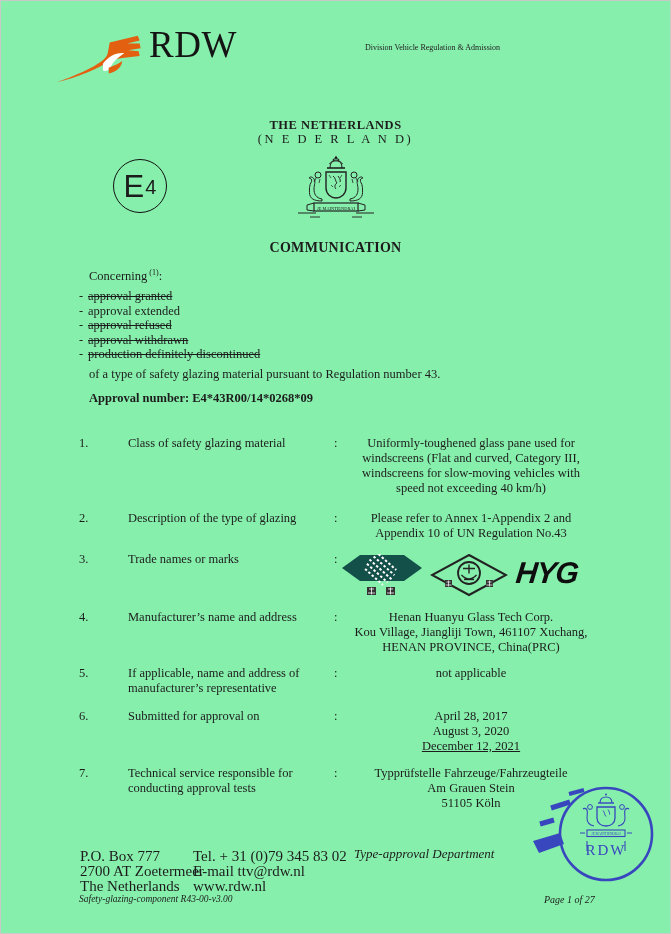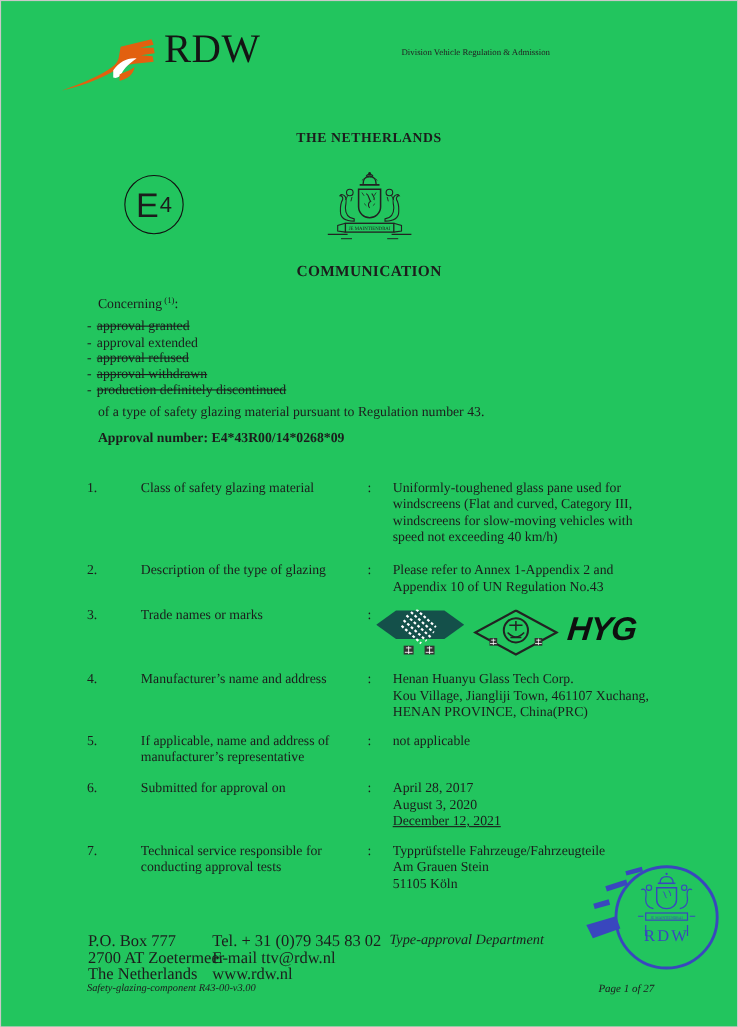--- a/index.html
+++ b/index.html
@@ -1,17 +1,17 @@
 <!DOCTYPE html>
 <html><head>
 <meta charset="utf-8">
 <style>
   html,body{margin:0;padding:0;background:#e9e9e9;}
   .page{
-    position:relative; width:669px; height:932px; background:#22c55e;
+    position:relative; width:669px; height:932px; background:#86efac;
     border:1px solid #c9c9c9; overflow:hidden;
     font-family:"Liberation Serif", serif; color:#1c1c1c;
   }
   .abs{position:absolute;}
   
   .wordmark{left:148px; top:22px; font-size:37px; letter-spacing:0.5px; color:#141414;}
   .division{left:364px; top:42px; font-size:8px; color:#222;}
   
   .country{left:0; top:117px; width:100%; text-align:center; font-weight:bold; font-size:12.5px; letter-spacing:0.5px;}
   .country-sub{left:0; top:131px; width:100%; text-align:center; font-size:12.5px; letter-spacing:2.5px;}
@@ -31,21 +31,21 @@
   .struck{text-decoration:line-through;}
   .underlined{text-decoration:underline;}
   .pursuant{left:78px; top:366px;}
   .approval{left:78px; top:390px; font-weight:bold;}
   
   .item{position:absolute; left:78px; width:520px; font-size:12.5px; line-height:15px;}
   .item .num{position:absolute; left:0; top:0;}
   .item .label{position:absolute; left:49px; top:0; width:206px;}
   .item .value{position:absolute; left:255px; top:0; width:272px;}
   .item .value .colon{position:absolute; left:0; top:0;}
-  .item .value .vlines{margin-left:23px;}
+  .item .value .vlines{margin-left:2px;text-align:center;}
   .vline{white-space:nowrap;}
   .logos{position:absolute; left:263px; top:2px; display:flex; align-items:center; gap:8px;}
   .hyg{font-family:"Liberation Sans", sans-serif; font-weight:bold; font-style:italic;
        font-size:30px; letter-spacing:-1px; transform:skewX(-6deg); color:#0e0e0e; line-height:30px; margin-top:-6px;}
   
   .f-small{font-size:15px; line-height:14.8px;}
   .f-address{left:79px; top:848px;}
   .f-contact{left:192px; top:848px;}
   .dept{left:353px; top:845px; font-size:13px; font-style:italic;}
   .doc-ref{left:78px; top:893px; font-size:9.5px; font-style:italic;}
@@ -61,20 +61,21 @@
 
   <svg class="abs logo-svg" width="100" height="58" viewBox="0 0 100 60">
     <path fill="#E2600F" d="M4,55 C24,48 40,41 51,33 C54,31 56,28 57,25 L59,14 L88,7 L90,12 L77,15 L90,15 L91,20 L78,22 L89,23 L90,28 L72,30 L60,32 C48,41 26,50 4,55 Z"></path>
     <path fill="#ffffff" d="M52,36 C58,28 66,24 74,25 C68,29 63,33 60,39 C58,43 55,44 52,43 Z"></path>
     <path fill="#E2600F" d="M58,40 C64,37 69,36 72,33 C71,40 66,44 58,46 Z"></path>
   </svg>
   <div class="abs wordmark">RDW</div>
   <div class="abs division">Division Vehicle Regulation &amp; Admission</div>
 
   <div class="abs country">THE NETHERLANDS</div>
+  <div class="abs country-sub">(N E D E R L A N D)</div>
 
   <div class="abs e4">
     <span class="e">E</span>
     <span class="n">4</span>
   </div>
 
   <svg class="abs coa-svg" width="96" height="68" viewBox="0 0 96 68">
     <g stroke="#222" fill="none" stroke-width="1.2">
       <circle cx="48" cy="2.5" r="1.2" fill="#222" stroke="none"></circle>
       <path d="M45,5 c1,-2 5,-2 6,0"></path>

